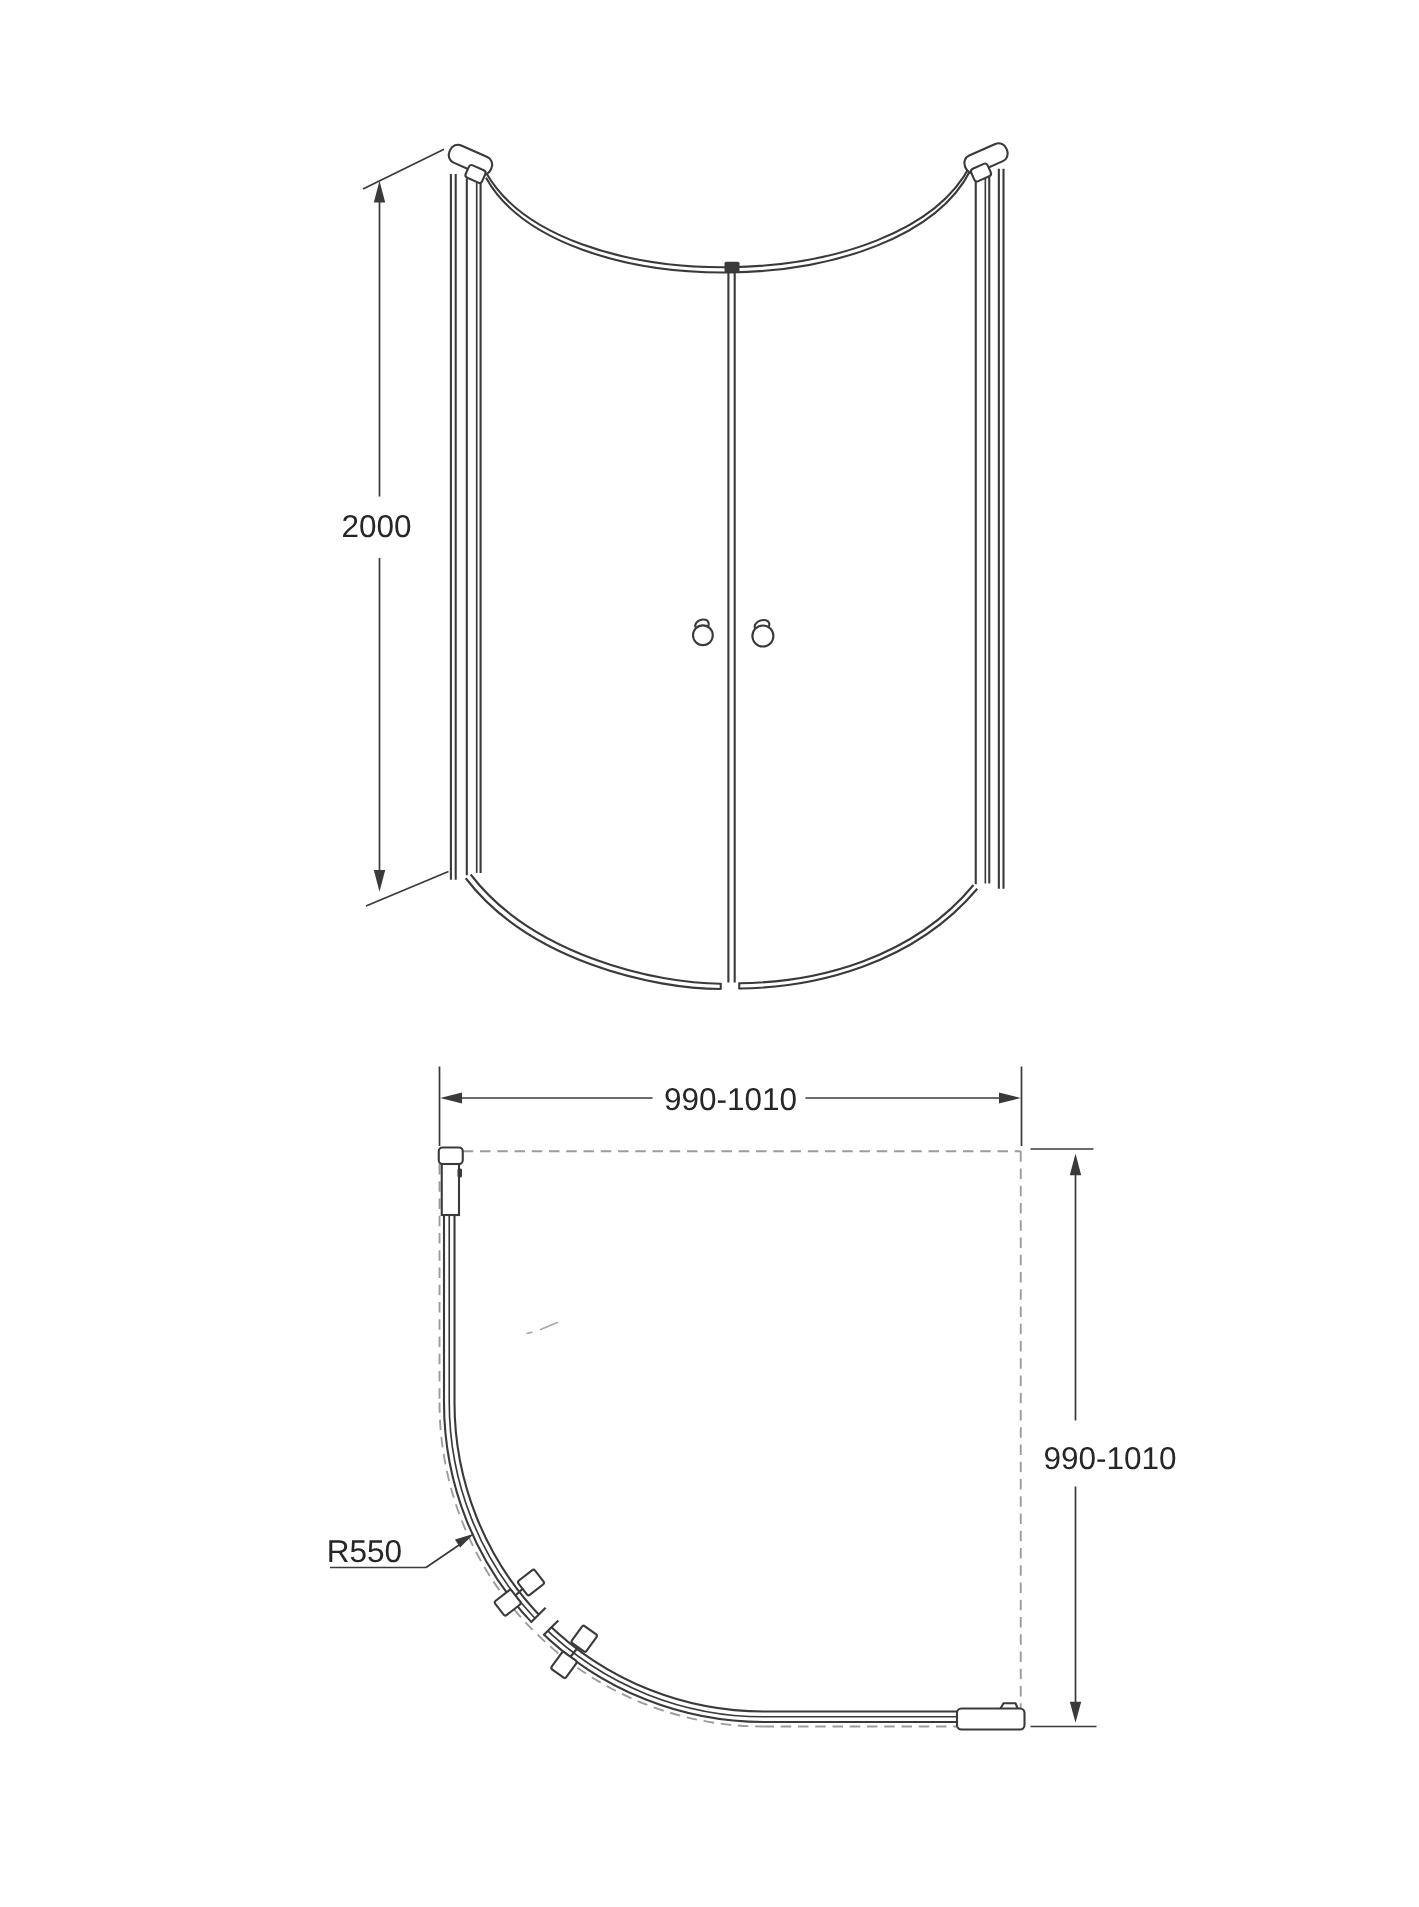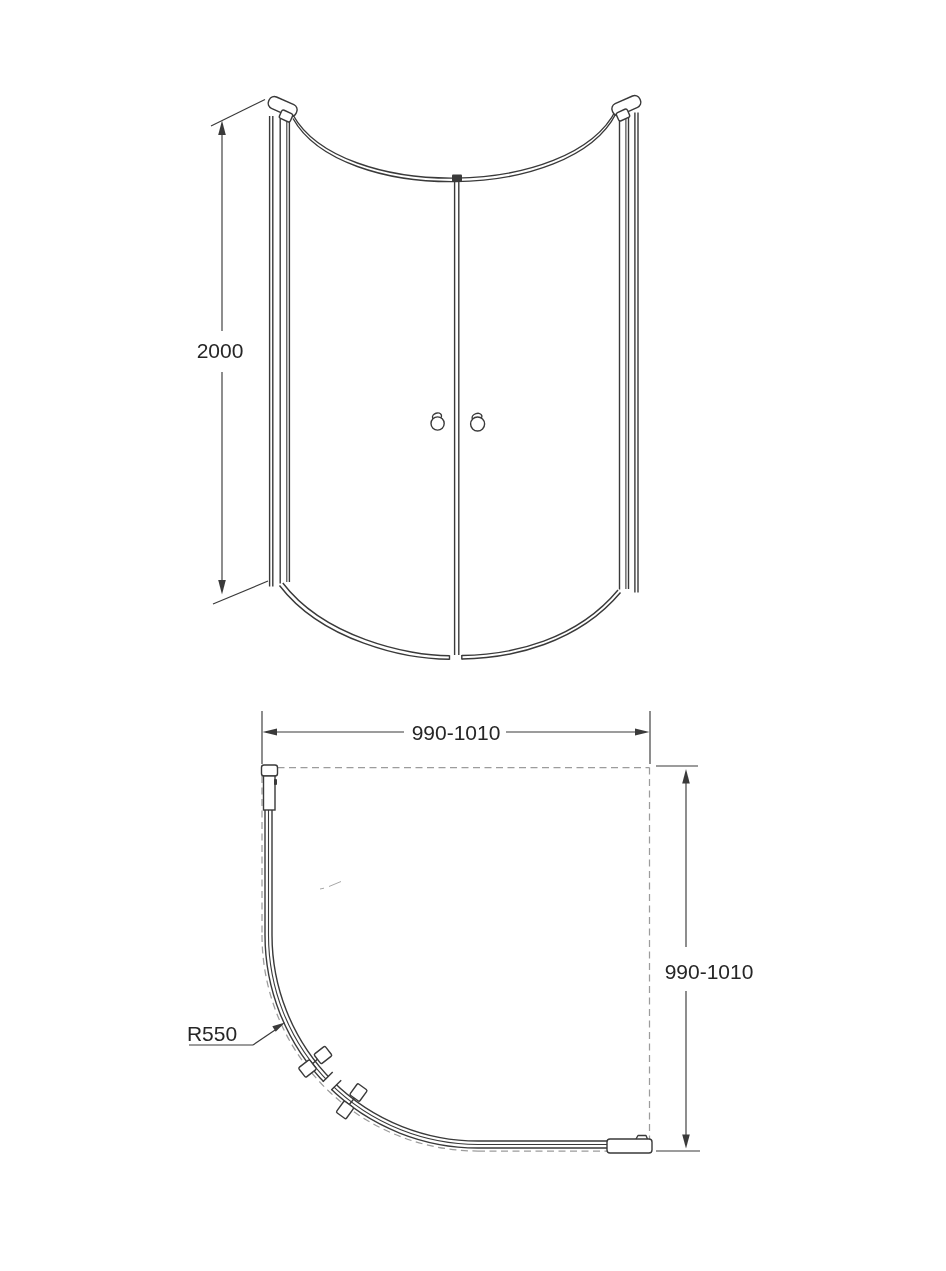--- a/index.html
+++ b/index.html
@@ -1,17 +1,17 @@
 <!DOCTYPE html>
 <html><head>
 <meta charset="utf-8">
 <style>
   html,body{margin:0;padding:0;}
   body{background:#ffffff;font-family:"Liberation Sans",sans-serif;}
-  .page{position:relative;width:838px;height:1271px;background:#ffffff;overflow:hidden;}
+  .page{position:relative;width:838px;height:1271px;background:#ffffff;overflow:hidden;padding-left:31px;}
   svg{display:block;}
   .ln{fill:none;stroke-width:1.4;stroke-linecap:butt;stroke-linejoin:round;}
   .lnthin{fill:none;stroke-width:1.1;}
   .wf{fill:#ffffff;stroke-width:1.4;}
   .dashln{fill:none;stroke-width:1.25;stroke-dasharray:7 4.5;}
   .dim{fill:none;stroke-width:1.15;}
   .filled{stroke:none;}
   .gapmask{stroke:none;fill:#ffffff;}
   .dimtext{font-size:21px;stroke:none;text-anchor:middle;}
   .artifact{fill:none;stroke:#a8a8a8;stroke-width:1;}

